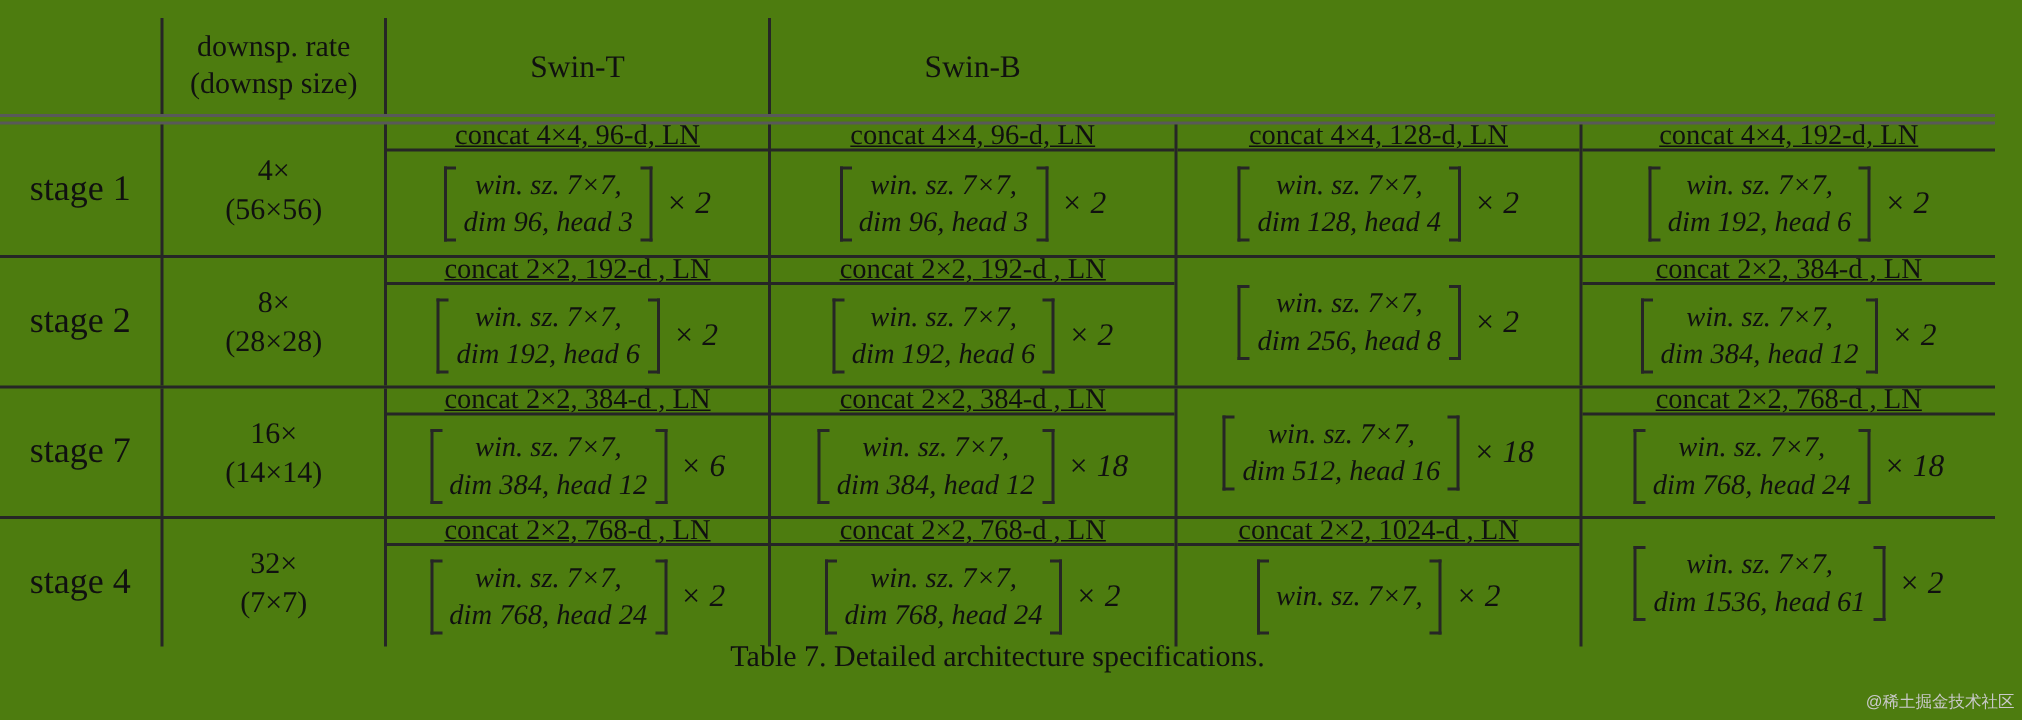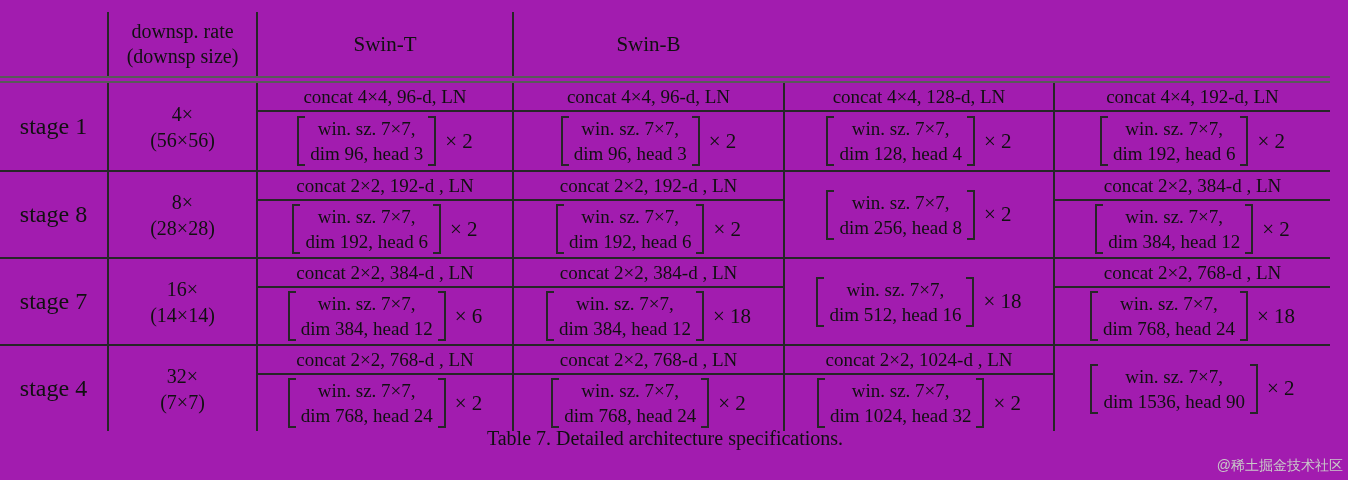--- a/index.html
+++ b/index.html
@@ -6,21 +6,21 @@
     --rule:#262626;
     --double:#595959;
     --text:#101010;
     --wm:#c9c9c9;
   }
   *{margin:0;padding:0;box-sizing:border-box;}
   html,body{background:#ffffff;}
   .page{
     position:relative;
     width:1348px;height:480px;
-    background:#a21caf;
+    background:#4d7c0f;
     font-family:"Liberation Serif","DejaVu Serif",serif;
     color:var(--text);
     overflow:hidden;
   }
   .arch-table{
     position:absolute;top:12px;left:0;
     width:1330px;
   }
   .thead,.trow{
     display:grid;
@@ -49,29 +49,30 @@
   .stage-cell{
     display:flex;align-items:center;justify-content:center;
     font-size:24px;
   }
   .rate-cell{
     display:flex;flex-direction:column;justify-content:center;align-items:center;
     font-size:20px;line-height:26px;
   }
   .spec-cell{display:flex;flex-direction:column;}
   .concat{
-    height:29px;
+    height:18px;
     display:flex;align-items:center;justify-content:center;
     border-bottom:2px solid var(--rule);
     font-size:19px;
     white-space:nowrap;
+    text-decoration:underline;
   }
   .block{
     flex:1;
-    display:flex;align-items:center;justify-content:center;
+    display:flex;align-items:center;justify-content:center;font-style:italic;
   }
   .bracket{
     display:inline-block;
     height:50px;width:8px;
     border-top:2px solid var(--rule);
     border-bottom:2px solid var(--rule);
   }
   .b-left{border-left:2px solid var(--rule);}
   .b-right{border-right:2px solid var(--rule);}
   .blines{
@@ -85,21 +86,21 @@
     font-size:21px;
     white-space:nowrap;
   }
   .caption{
     position:absolute;left:0;top:427px;width:1330px;
     text-align:center;
     font-size:20px;
   }
   .watermark{
     position:absolute;right:5px;bottom:5px;
-    font-size:14px;
+    font-size:11px;
     color:var(--wm);
     font-family:"Liberation Sans","DejaVu Sans",sans-serif;
   }
 </style>
 </head>
 <body>
 
 <div class="page">
   <div class="arch-table">
 
@@ -165,21 +166,21 @@
             <span>win. sz. 7×7,</span>
             <span>dim 192, head 6</span>
           </span>
           <span class="bracket b-right"></span>
           <span class="mult">× 2</span>
         </div>
       </div>
     </div>
 
     <div class="trow">
-      <div class="cell stage-cell">stage 8</div>
+      <div class="cell stage-cell">stage 2</div>
       <div class="cell vline rate-cell">
         <div>8×</div>
         <div>(28×28)</div>
       </div>
       <div class="cell vline spec-cell">
         <div class="concat">concat 2×2, 192-d , LN</div>
         <div class="block">
           <span class="bracket b-left"></span>
           <span class="blines">
             <span>win. sz. 7×7,</span>
@@ -310,32 +311,31 @@
           <span class="bracket b-right"></span>
           <span class="mult">× 2</span>
         </div>
       </div>
       <div class="cell vline spec-cell">
         <div class="concat">concat 2×2, 1024-d , LN</div>
         <div class="block">
           <span class="bracket b-left"></span>
           <span class="blines">
             <span>win. sz. 7×7,</span>
-            <span>dim 1024, head 32</span>
-          </span>
-          <span class="bracket b-right"></span>
-          <span class="mult">× 2</span>
-        </div>
-      </div>
-      <div class="cell vline spec-cell">
-        <div class="block">
-          <span class="bracket b-left"></span>
-          <span class="blines">
-            <span>win. sz. 7×7,</span>
-            <span>dim 1536, head 90</span>
+          </span>
+          <span class="bracket b-right"></span>
+          <span class="mult">× 2</span>
+        </div>
+      </div>
+      <div class="cell vline spec-cell">
+        <div class="block">
+          <span class="bracket b-left"></span>
+          <span class="blines">
+            <span>win. sz. 7×7,</span>
+            <span>dim 1536, head 61</span>
           </span>
           <span class="bracket b-right"></span>
           <span class="mult">× 2</span>
         </div>
       </div>
     </div>
 
   </div>
 
   <div class="caption">Table 7. Detailed architecture specifications.</div>

